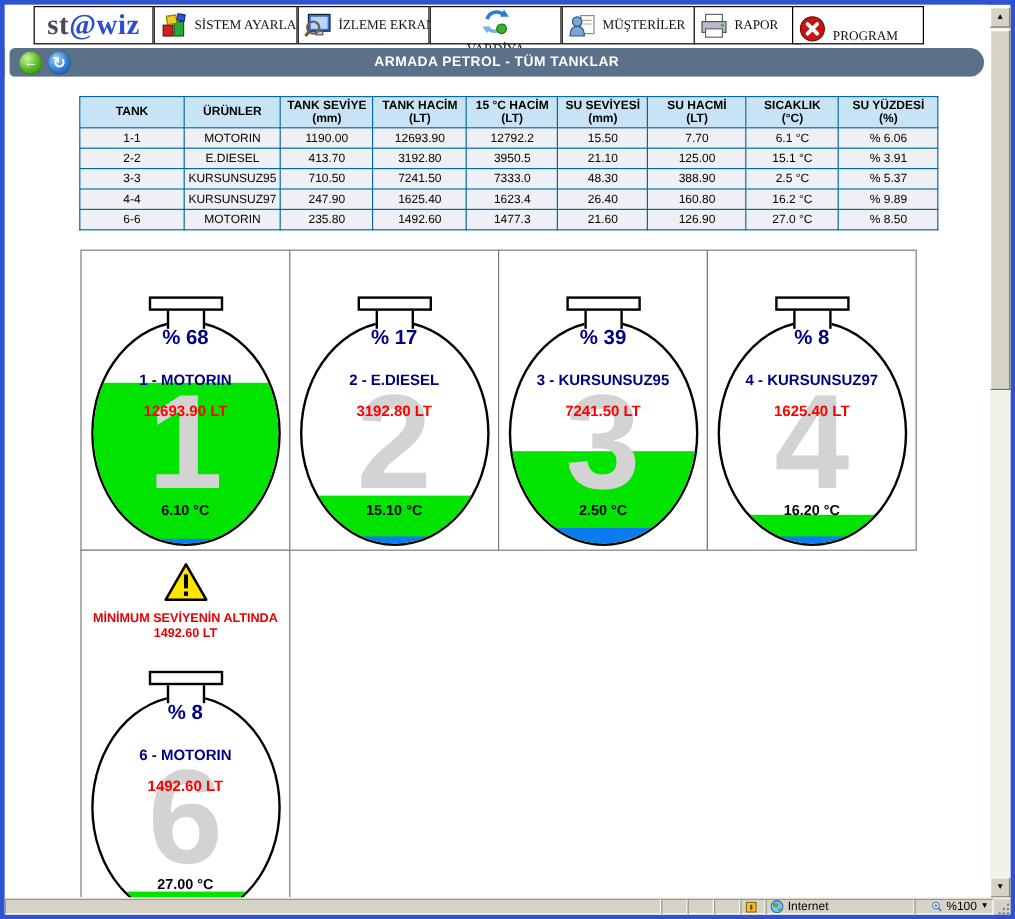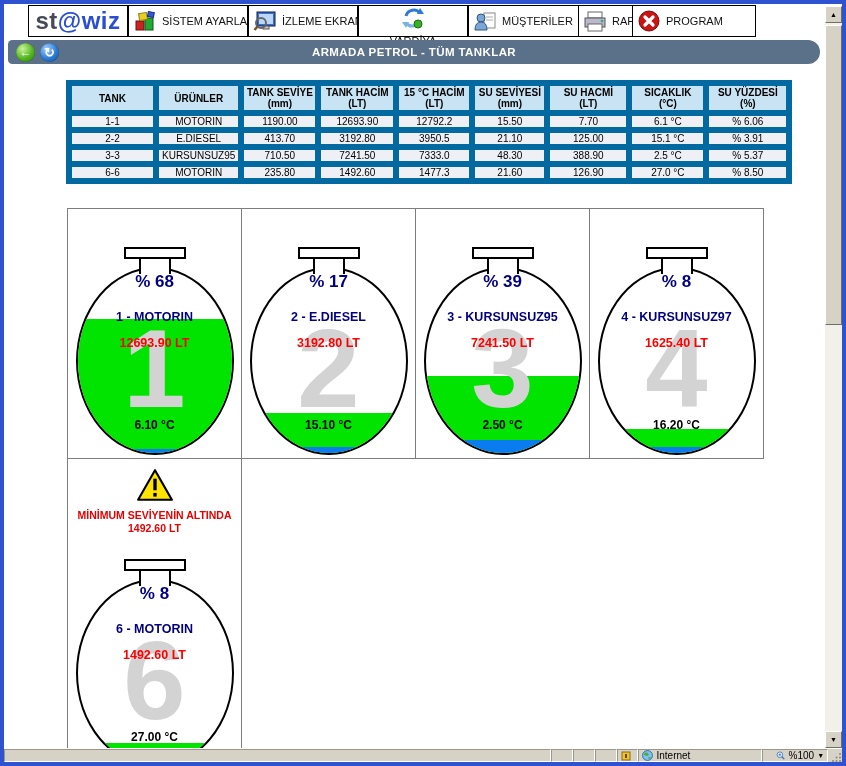--- a/index.html
+++ b/index.html
@@ -5,21 +5,21 @@
   * { box-sizing: border-box; }
   html,body { margin:0; padding:0; }
   body {
     width:846px; height:766px; position:relative;
     background:#2f52d0; overflow:hidden;
     font-family:"Liberation Sans", sans-serif;
   }
   .window { position:absolute; left:4px; top:4px; width:838px; height:758px; background:#fff; }
 
   
-  .toolbar { position:absolute; left:0; top:0; width:818px; height:36px; background:#fff; }
+  .toolbar { position:absolute; left:0; top:0; width:818px; height:36px; background:#fff;font-family:Liberation Serif, serif; }
   .logo-box {
     position:absolute; left:24px; top:1px; width:100px; height:32px;
     border:1px solid #000; background:#fff; display:flex; align-items:center; justify-content:center;
     font-size:24px; font-weight:bold; letter-spacing:0.5px;
   }
   .logo-st { color:#45495a; }
   .logo-wiz { color:#2b4fd0; }
   .menu-item {
     position:absolute; top:1px; height:32px; border:1px solid #000; background:#fff;
     display:flex; align-items:center; gap:5px; padding:0 4px; cursor:pointer;
@@ -41,21 +41,21 @@
     color:#fff; font-weight:bold; text-align:center; line-height:19px; font-size:12px; cursor:pointer;
     box-shadow: inset 0 0 1px rgba(0,0,0,.5);
   }
   .btn-back { left:8px;  background:radial-gradient(circle at 35% 30%, #c8f59a, #54b51f 55%, #2e8400); }
   .btn-refresh { left:32px; background:radial-gradient(circle at 35% 30%, #9fd0ff, #2d7bd4 55%, #0a4fa0); font-size:13px; }
 
   
   .content { position:absolute; left:0; top:60px; width:818px; height:684px; background:#fff; overflow:hidden; }
 
   table.data { position:absolute; left:62px; top:16px; border-collapse:collapse; table-layout:fixed; }
-  table.data th, table.data td { border:6px solid #0369a1; font-size:10px; overflow:hidden; white-space:nowrap; }
+  table.data th, table.data td { border:1px solid #0369a1; font-size:10px; overflow:hidden; white-space:nowrap; }
   table.data th { background:#c8e4f4; font-weight:bold; height:26px; text-align:center; padding:1px 2px; line-height:11px; }
   table.data td { background:#eef0f6; height:17px; text-align:center; padding:0 3px; color:#000; }
   table.data td.left { text-align:center; }
 
   
   .grid { position:absolute; left:63px; top:144px; width:697px; height:540px; }
   .cell { position:absolute; width:175px; height:251px; border:1px solid #7d7d7d; background:#fff; }
   .cell.tall { top:250px; height:290px; border-bottom:none; overflow:hidden; }
 
   .tank { position:absolute; inset:0; --dy:0px; }
@@ -176,21 +176,21 @@
     <div class="menu-item" style="left:574px; width:90px;">
       <svg class="mi-icon" viewBox="0 0 24 24">
         <rect x="5" y="3" width="14" height="6" fill="#fff" stroke="#666"></rect>
         <rect x="2" y="9" width="20" height="9" fill="#b9b9c9" stroke="#555"></rect>
         <rect x="5" y="15" width="14" height="7" fill="#fff" stroke="#666"></rect>
         <circle cx="19" cy="12" r="1.3" fill="#3a7"></circle>
       </svg>
       <span class="lbl">RAPOR</span>
     </div>
 
-    <div class="menu-item" style="left:628px; width:124px;">
+    <div class="menu-item" style="left:656px; width:110px;align-items:flex-end;">
       <svg class="mi-icon" viewBox="0 0 24 24">
         <circle cx="12" cy="12" r="10" fill="#c81414"></circle>
         <circle cx="12" cy="12" r="10" fill="none" stroke="#7c0a0a"></circle>
         <path d="M8 8 L16 16 M16 8 L8 16" stroke="#fff" stroke-width="3.2" stroke-linecap="round"></path>
       </svg>
       <span class="lbl">PROGRAM</span>
     </div>
   </div>
 
   <div class="titlebar">
@@ -277,20 +277,31 @@
       <tr>
         <td class="left">3-3</td>
             <td>KURSUNSUZ95</td>
             <td>710.50</td>
             <td>7241.50</td>
             <td>7333.0</td>
             <td>48.30</td>
             <td>388.90</td>
             <td>2.5 °C</td>
             <td>% 5.37</td>
+      </tr>
+      <tr>
+        <td class="left">4-4</td>
+            <td>KURSUNSUZ97</td>
+            <td>247.90</td>
+            <td>1625.40</td>
+            <td>1623.4</td>
+            <td>26.40</td>
+            <td>160.80</td>
+            <td>16.2 °C</td>
+            <td>% 9.89</td>
       </tr>
       <tr>
         <td class="left">6-6</td>
             <td>MOTORIN</td>
             <td>235.80</td>
             <td>1492.60</td>
             <td>1477.3</td>
             <td>21.60</td>
             <td>126.90</td>
             <td>27.0 °C</td>

